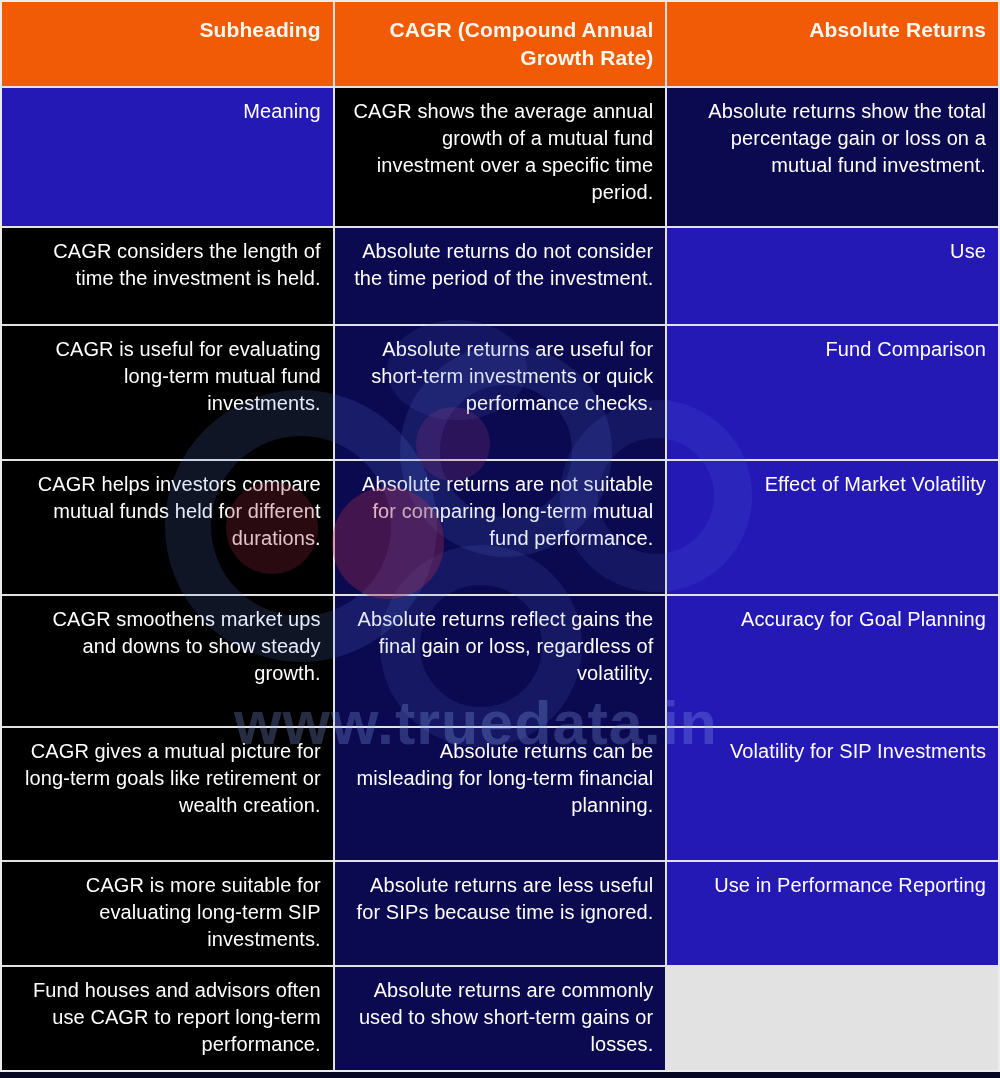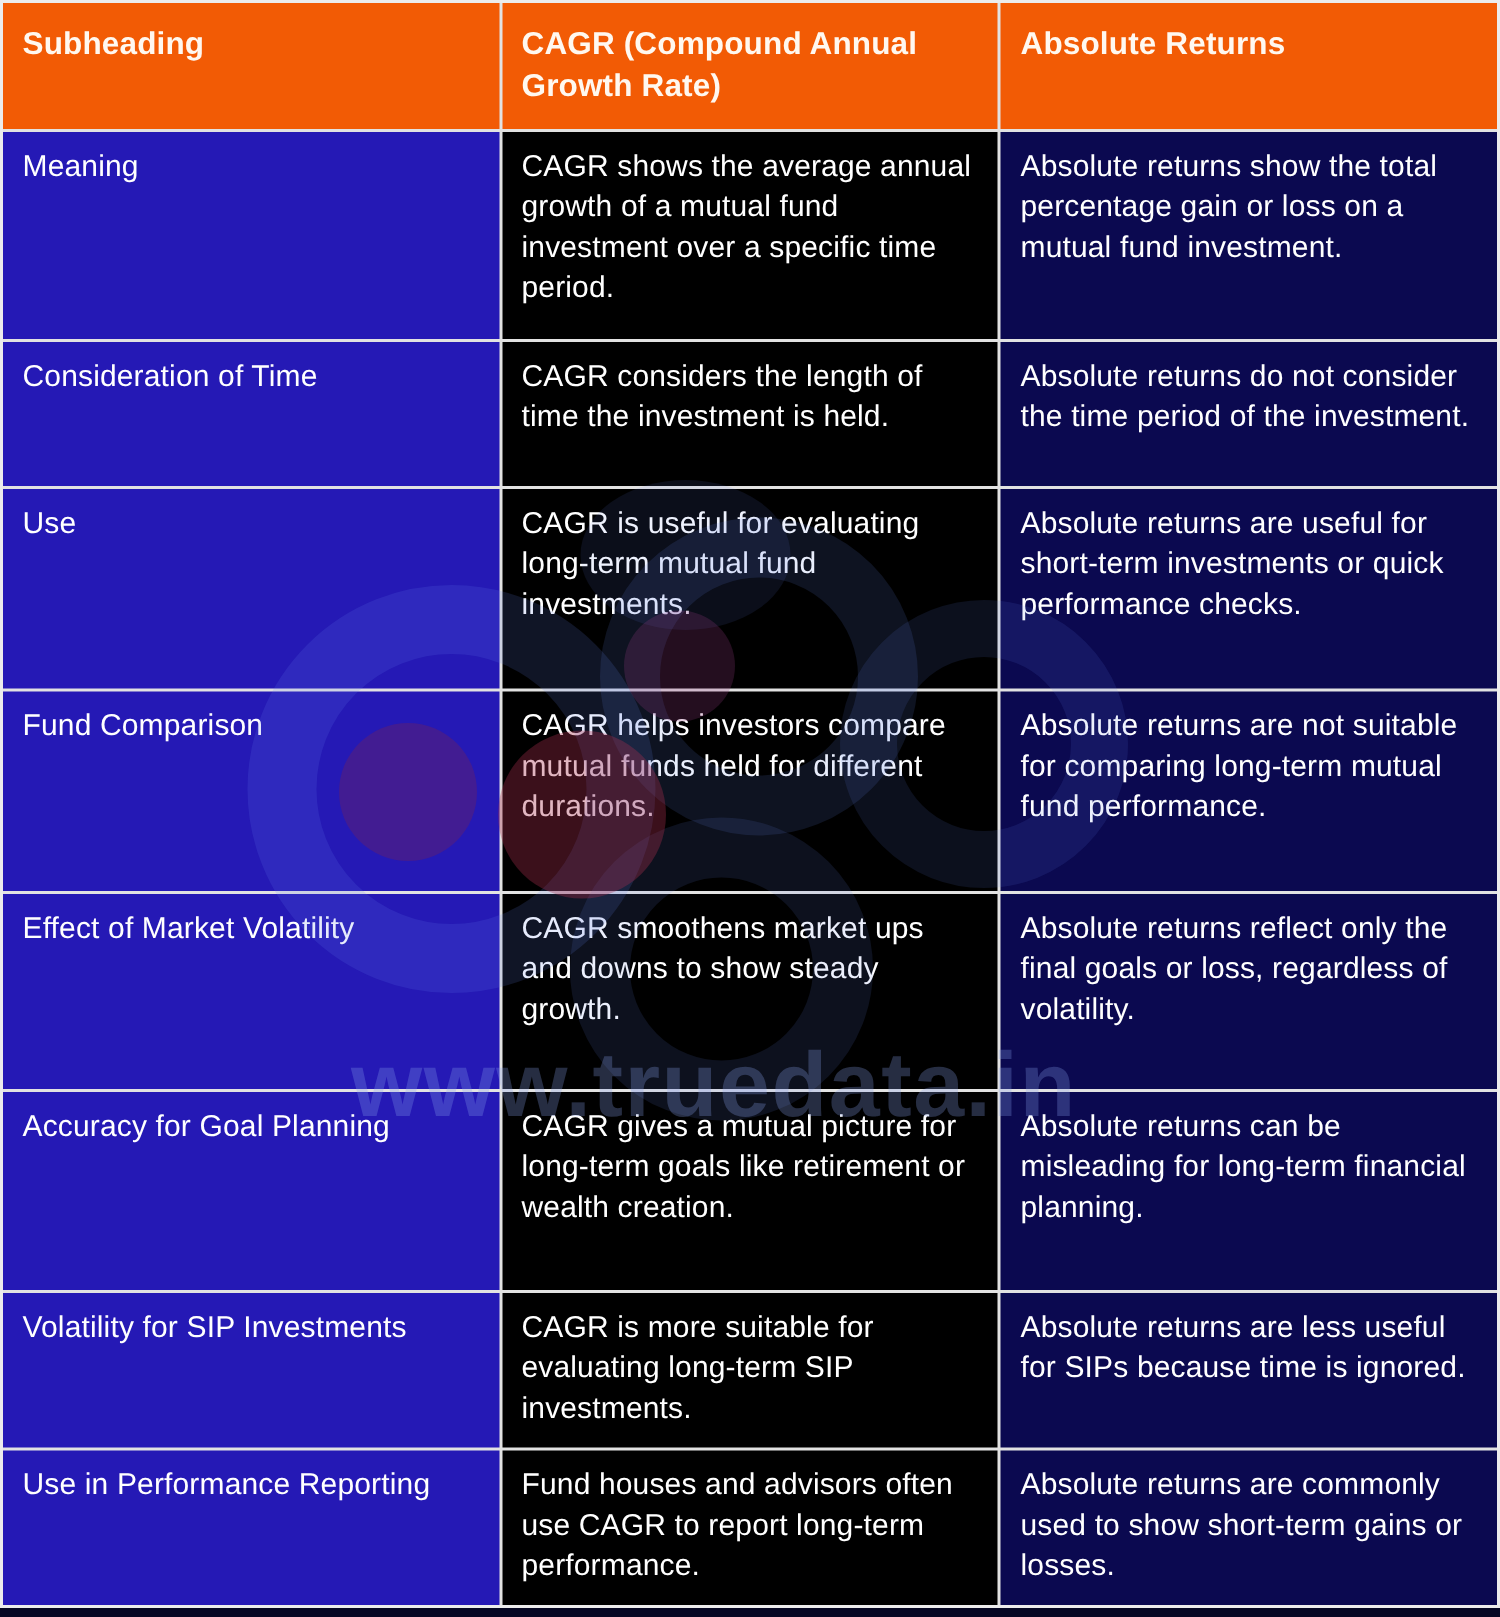--- a/index.html
+++ b/index.html
@@ -28,20 +28,21 @@
     gap: 2px;
     background: #e2e2e2; 
   }
   .cell {
     box-sizing: border-box;
     padding: 10px 12px 8px 13px;
     color: #ffffff;
     font-size: 20px;
     line-height: 27px;
     letter-spacing: 0.1px;
+    text-align: right;
   }
   .hdr {
     background: #f25b05;
     color: #fff8f0;
     font-weight: bold;
     font-size: 21px;
     line-height: 28px;
     padding-top: 14px;
   }
   .c1 { background: #2519b5; }
@@ -84,35 +85,34 @@
   <div class="grid">
 
     <div class="cell hdr">Subheading</div>
     <div class="cell hdr">CAGR (Compound Annual Growth Rate)</div>
     <div class="cell hdr">Absolute Returns</div>
 
     <div class="cell c1">Meaning</div>
     <div class="cell c2">CAGR shows the average annual growth of a mutual fund investment over a specific time period.</div>
     <div class="cell c3">Absolute returns show the total percentage gain or loss on a mutual fund investment.</div>
 
-    <div class="cell c1">Consideration of Time</div>
     <div class="cell c2">CAGR considers the length of time the investment is held.</div>
     <div class="cell c3">Absolute returns do not consider the time period of the investment.</div>
 
     <div class="cell c1">Use</div>
     <div class="cell c2">CAGR is useful for evaluating long-term mutual fund investments.</div>
     <div class="cell c3">Absolute returns are useful for short-term investments or quick performance checks.</div>
 
     <div class="cell c1">Fund Comparison</div>
     <div class="cell c2">CAGR helps investors compare mutual funds held for different durations.</div>
     <div class="cell c3">Absolute returns are not suitable for comparing long-term mutual fund performance.</div>
 
     <div class="cell c1">Effect of Market Volatility</div>
     <div class="cell c2">CAGR smoothens market ups and downs to show steady growth.</div>
-    <div class="cell c3">Absolute returns reflect only the final goals or loss, regardless of volatility.</div>
+    <div class="cell c3">Absolute returns reflect gains the final gain or loss, regardless of volatility.</div>
 
     <div class="cell c1">Accuracy for Goal Planning</div>
     <div class="cell c2">CAGR gives a mutual picture for long-term goals like retirement or wealth creation.</div>
     <div class="cell c3">Absolute returns can be misleading for long-term financial planning.</div>
 
     <div class="cell c1">Volatility for SIP Investments</div>
     <div class="cell c2">CAGR is more suitable for evaluating long-term SIP investments.</div>
     <div class="cell c3">Absolute returns are less useful for SIPs because time is ignored.</div>
 
     <div class="cell c1">Use in Performance Reporting</div>

